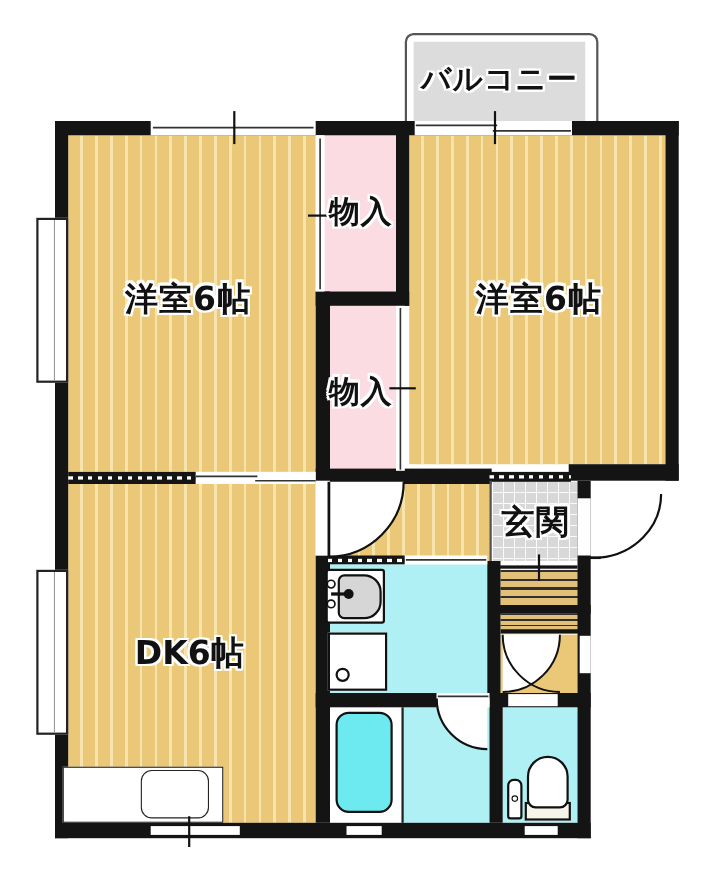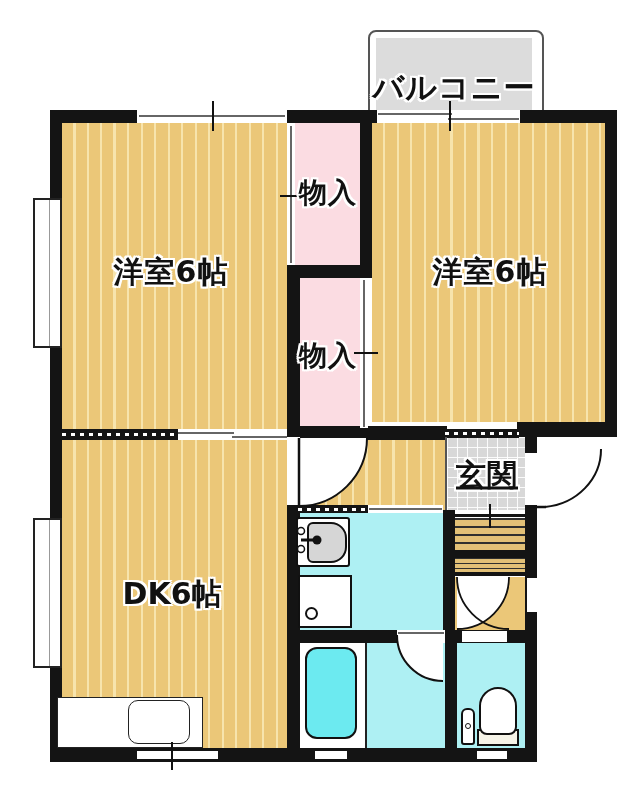--- a/index.html
+++ b/index.html
@@ -153,21 +153,21 @@
     <path d="M490,504 V528" stroke="#111" stroke-width="2"></path>
     <path d="M280,196 H303" stroke="#111" stroke-width="2"></path>
     <path d="M354,353 H378" stroke="#111" stroke-width="2"></path>
 
     <circle cx="301" cy="531" r="3.5" fill="#fff" stroke="#111" stroke-width="1.5"></circle>
     <circle cx="301" cy="549" r="3.5" fill="#fff" stroke="#111" stroke-width="1.5"></circle>
     <path d="M301,540 L317,540" stroke="#111" stroke-width="3"></path>
     <circle cx="317" cy="540" r="4.5" fill="#111"></circle>
   </svg>
 
-  <div class="lbl" style="left:454px;top:72px;font-size:31px;margin-top:16px;">バルコニー</div>
+  <div class="lbl" style="left:454px;top:72px;font-size:27px;">バルコニー</div>
   <div class="lbl" style="left:171px;top:272px;font-size:30px;">洋室6帖</div>
   <div class="lbl" style="left:490px;top:272px;font-size:30px;">洋室6帖</div>
   <div class="lbl" style="left:328px;top:193px;font-size:28px;">物入</div>
   <div class="lbl" style="left:328px;top:356px;font-size:28px;">物入</div>
-  <div class="lbl" style="left:487px;top:475px;font-size:30px;text-decoration:underline;">玄関</div>
+  <div class="lbl" style="left:487px;top:475px;font-size:30px;">玄関</div>
   <div class="lbl" style="left:172px;top:594px;font-size:30px;letter-spacing:0;text-align:center;">DK6帖</div>
 
 </div>
 
 </body></html>

